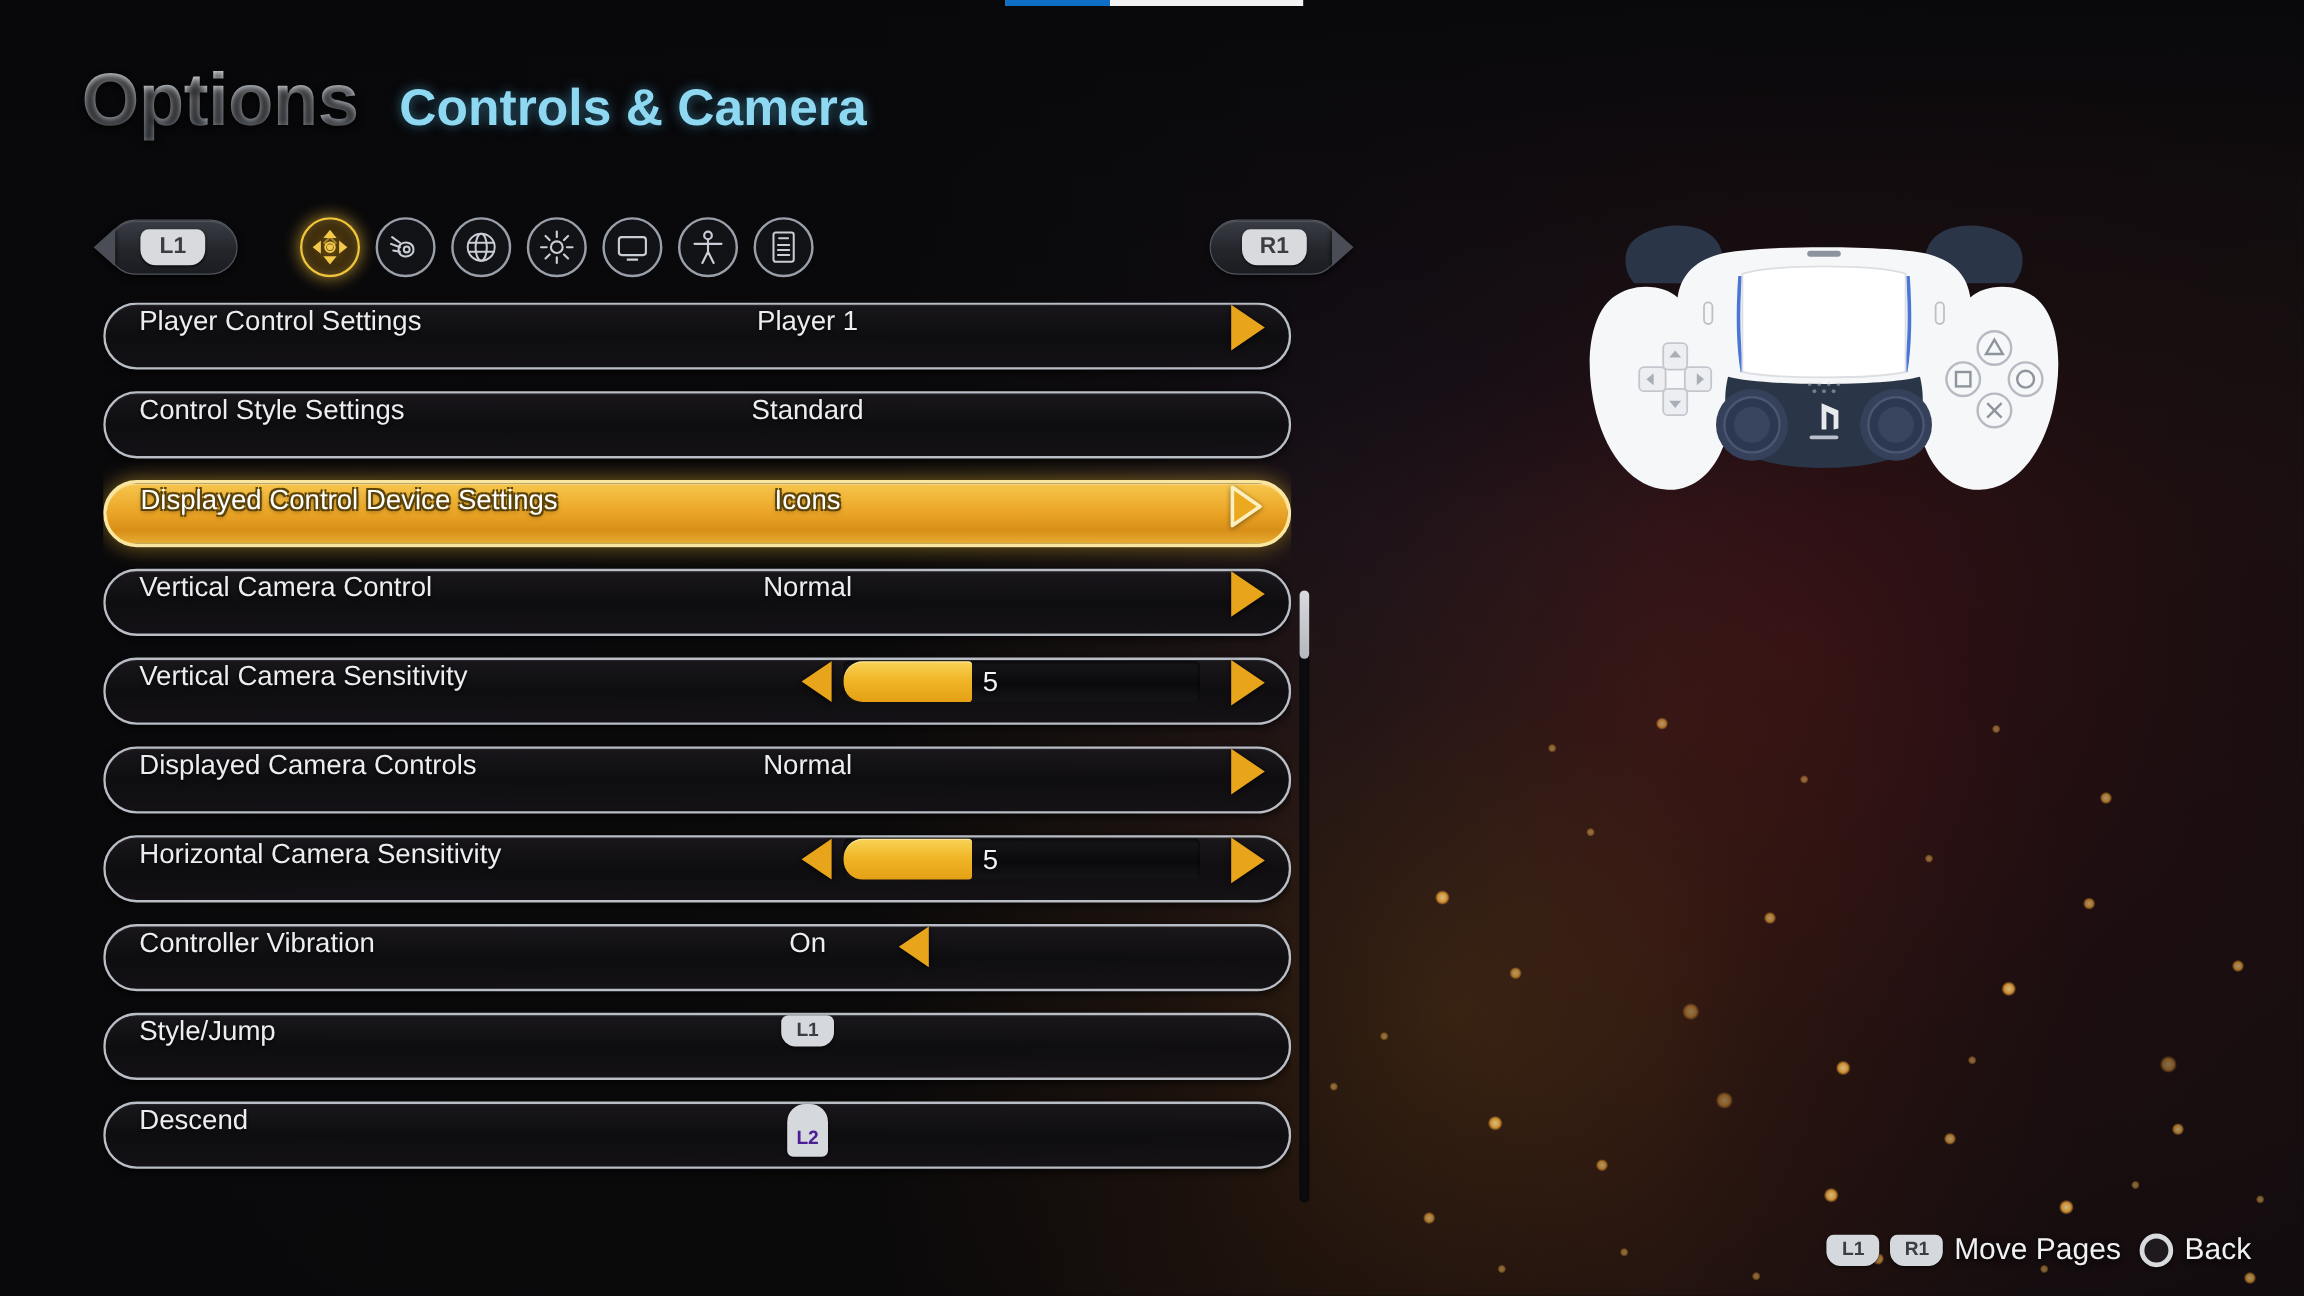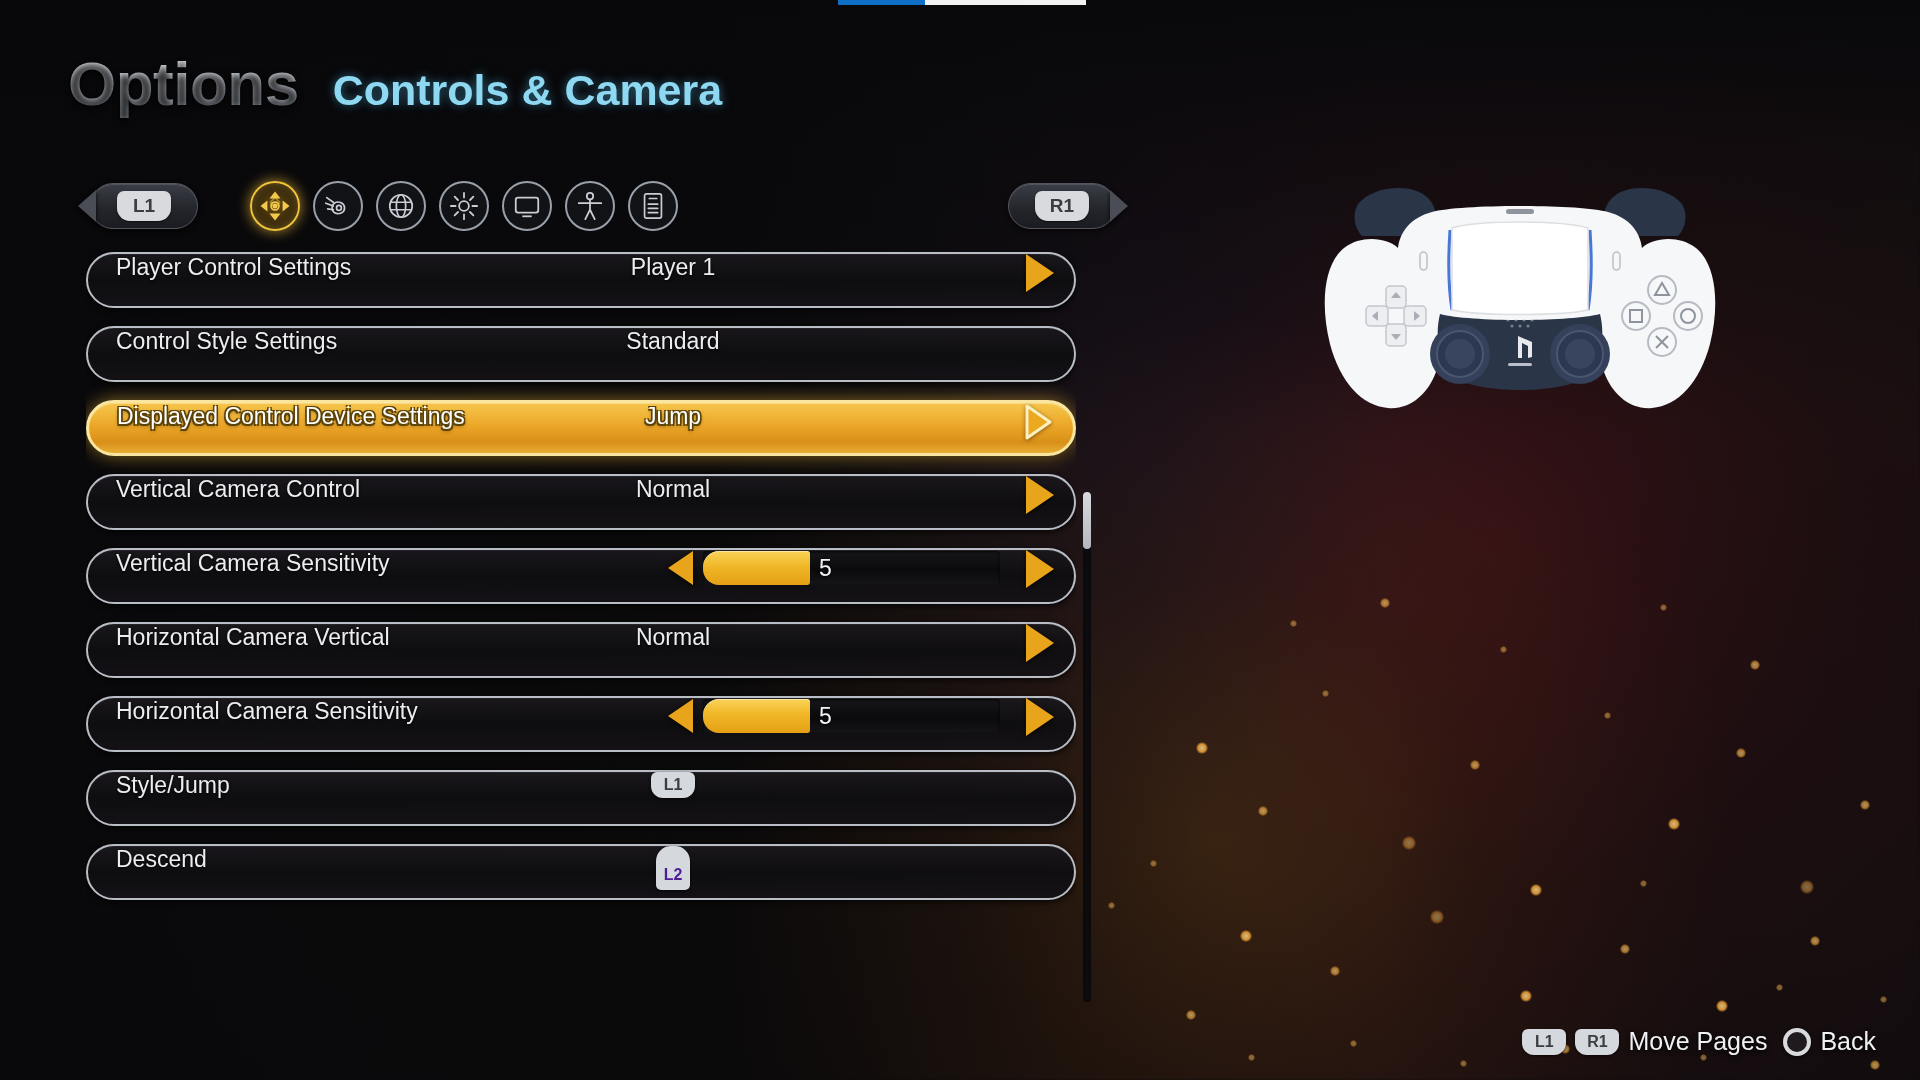--- a/index.html
+++ b/index.html
@@ -440,21 +440,21 @@
         <span class="label">Player Control Settings</span>
         <span class="value shift">Player 1</span>
         <div class="arrow-r"></div>
       </div>
       <div class="row">
         <span class="label">Control Style Settings</span>
         <span class="value shift">Standard</span>
       </div>
       <div class="row selected">
         <span class="label">Displayed Control Device Settings</span>
-        <span class="value shift">Jump</span>
+        <span class="value shift">Icons</span>
         <div class="arrow-r-outline"><svg viewBox="0 0 30 38">
             <path d="M4 3 L27 19 L4 35 Z" fill="#eaa91f" stroke="#fdf0c0" stroke-width="3" stroke-linejoin="round"></path>
           </svg></div>
       </div>
       <div class="row">
         <span class="label">Vertical Camera Control</span>
         <span class="value shift">Normal</span>
         <div class="arrow-r"></div>
       </div>
       <div class="row">
@@ -462,34 +462,39 @@
         <div class="slider">
           <div class="arrow-l-gold"></div>
           <div class="slider-track">
             <div class="slider-fill" style="width: 36%;"></div>
             <span class="slider-num">5</span>
           </div>
         </div>
         <div class="arrow-r"></div>
       </div>
       <div class="row">
-        <span class="label">Horizontal Camera Vertical</span>
+        <span class="label">Displayed Camera Controls</span>
         <span class="value shift">Normal</span>
         <div class="arrow-r"></div>
       </div>
       <div class="row">
         <span class="label">Horizontal Camera Sensitivity</span>
         <div class="slider">
           <div class="arrow-l-gold"></div>
           <div class="slider-track">
             <div class="slider-fill" style="width: 36%;"></div>
             <span class="slider-num">5</span>
           </div>
         </div>
         <div class="arrow-r"></div>
+      </div>
+      <div class="row">
+        <span class="label">Controller Vibration</span>
+        <div class="arrow-l-gold" style="right: 300px;"></div>
+        <span class="value shift">On</span>
       </div>
       <div class="row">
         <span class="label">Style/Jump</span>
         <div class="btn-glyph">
           <span class="shoulder">L1</span>
         </div>
       </div>
       <div class="row">
         <span class="label">Descend</span>
         <div class="btn-glyph">

